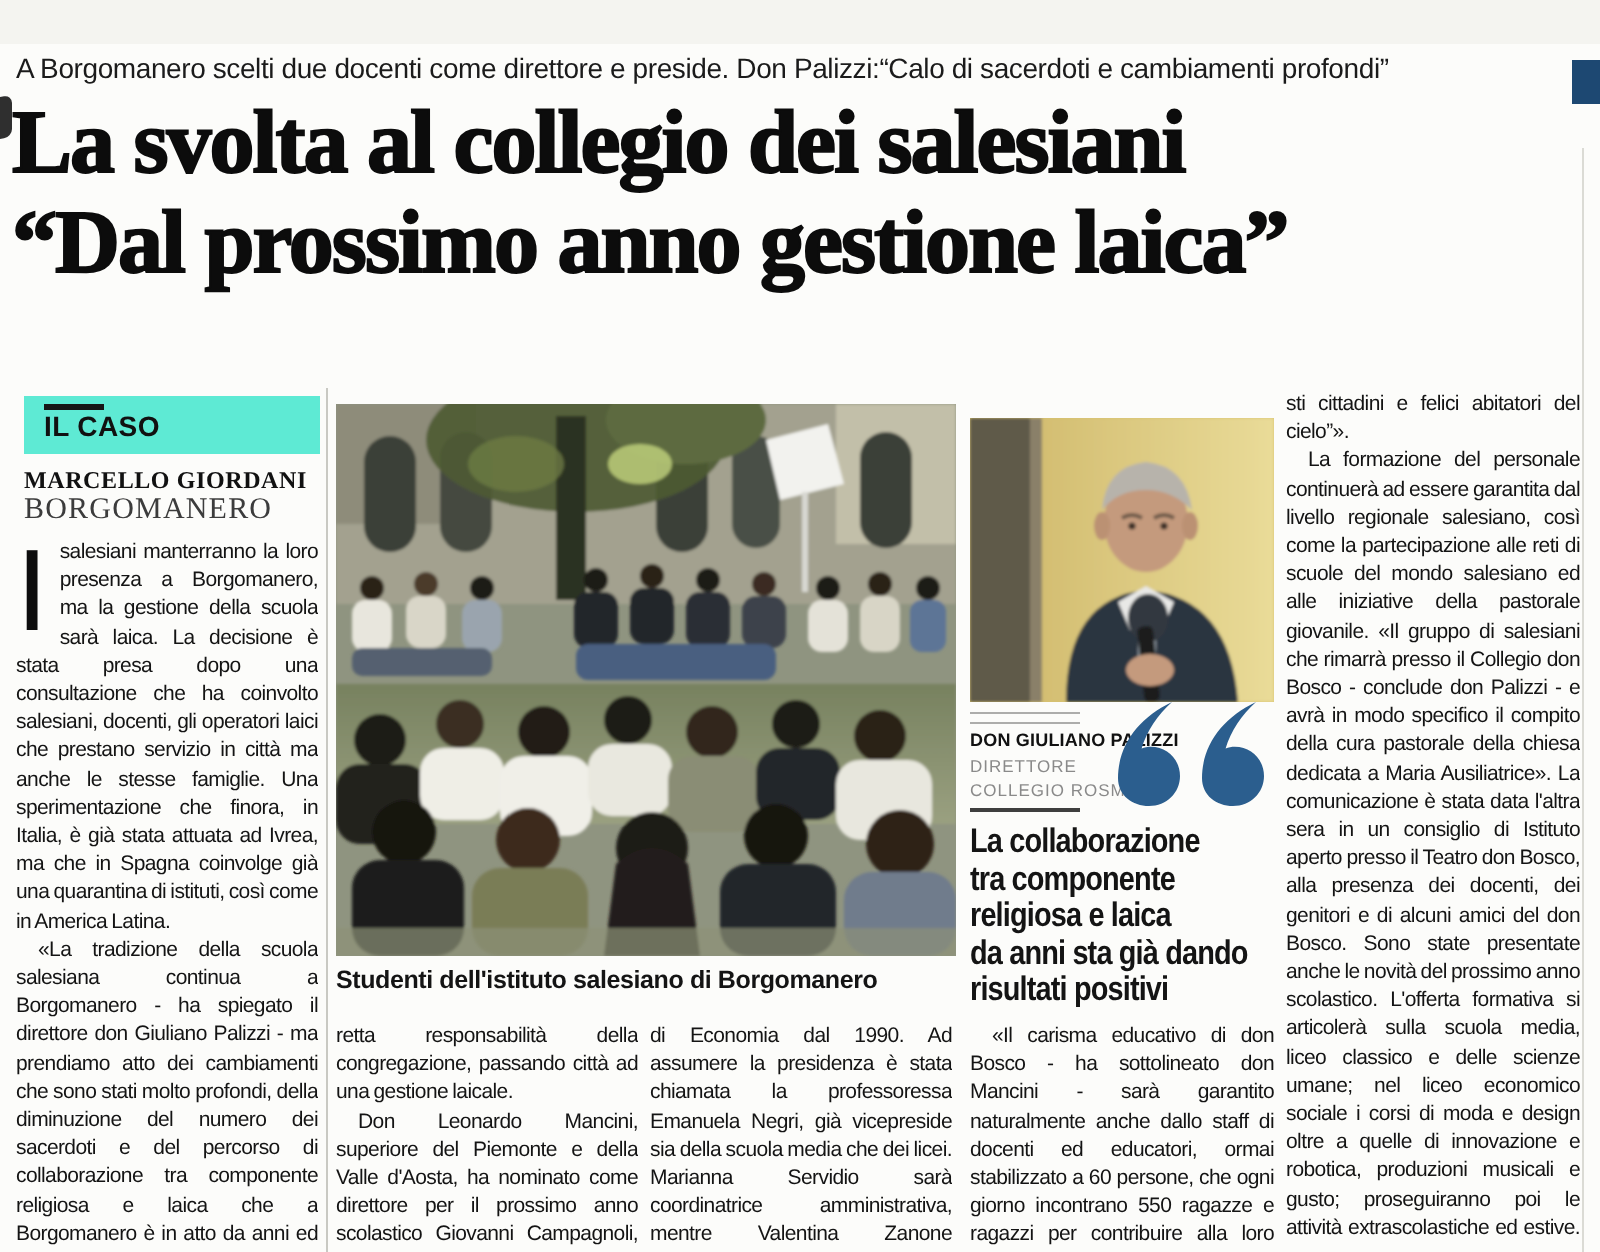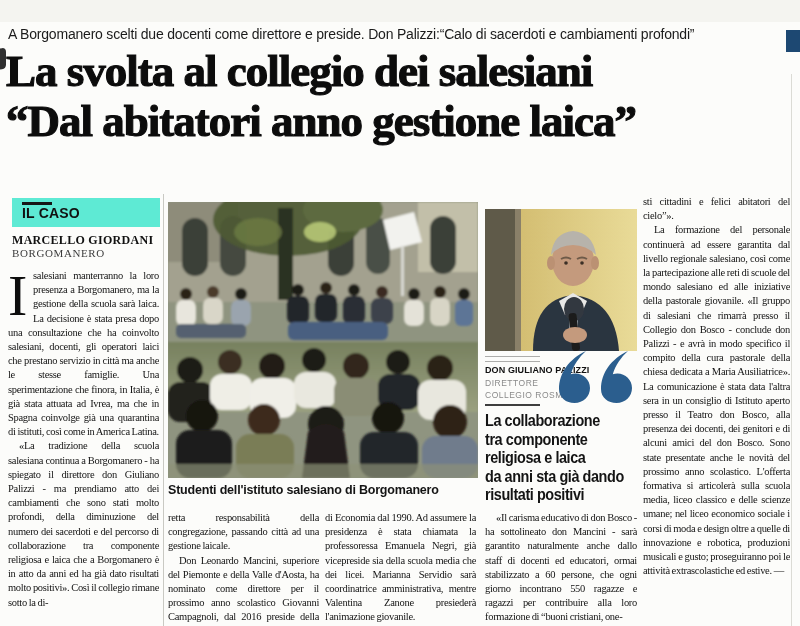--- a/index.html
+++ b/index.html
@@ -18,24 +18,24 @@
 
   
   .tag{left:12px;top:176px;width:148px;height:29px;background:#5eead4;}
   .tag-dash{position:absolute;left:10px;top:4px;width:30px;height:3px;background:#161616;}
   .tag-label{position:absolute;left:10px;top:7px;font-family:"Liberation Sans",sans-serif;
              font-weight:bold;font-size:14px;letter-spacing:0.2px;color:#111;}
 
   .byline-author{left:12px;top:211px;font-family:"Liberation Serif",serif;font-weight:bold;
                  font-size:12px;letter-spacing:0.3px;color:#111;}
   .byline-location{left:12px;top:225px;font-family:"Liberation Serif",serif;
-                   font-size:11px;letter-spacing:0.6px;color:#3c3c3c;}
-
-  
-  .col{font-family:Liberation Serif, serif;font-size:10.5px;line-height:14.2px;
+                   font-size:15px;letter-spacing:0.6px;color:#3c3c3c;}
+
+  
+  .col{font-family:Liberation Sans, sans-serif;font-size:10.5px;line-height:14.2px;
        letter-spacing:-0.3px;word-spacing:-0.5px;text-align:justify;color:#141414;overflow:hidden;}
   .col p{margin:0;}
   .col p.indent{text-indent:11px;}
   .col1{left:8px;top:247px;width:151px;height:379px;}
   .col2{left:168px;top:489px;width:151px;height:137px;}
   .col3{left:325px;top:489px;width:151px;height:137px;}
   .col4t{left:485px;top:489px;width:152px;height:137px;}
   .col5{left:643px;top:173px;width:147px;height:428px;}
   .dropcap{float:left;font-size:58px;line-height:49px;padding:2px 6px 0 0;color:#0d0d0d;}
 
@@ -69,21 +69,21 @@
 <body>
 
 <div id="page">
 
   <div class="abs kicker">A Borgomanero scelti due docenti come direttore e preside. Don Palizzi:“Calo di sacerdoti e cambiamenti profondi”</div>
   <div class="abs corner-blue"></div>
   <div class="abs corner-mark"></div>
 
   <div class="abs headline">
     <div>La svolta al collegio dei salesiani</div>
-    <div>“Dal abitatori anno gestione laica”</div>
+    <div>“Dal prossimo anno gestione laica”</div>
   </div>
 
   <div class="abs tag">
     <div class="tag-dash"></div>
     <div class="tag-label">IL CASO</div>
   </div>
 
   <div class="abs byline-author">MARCELLO GIORDANI</div>
   <div class="abs byline-location">BORGOMANERO</div>
 

